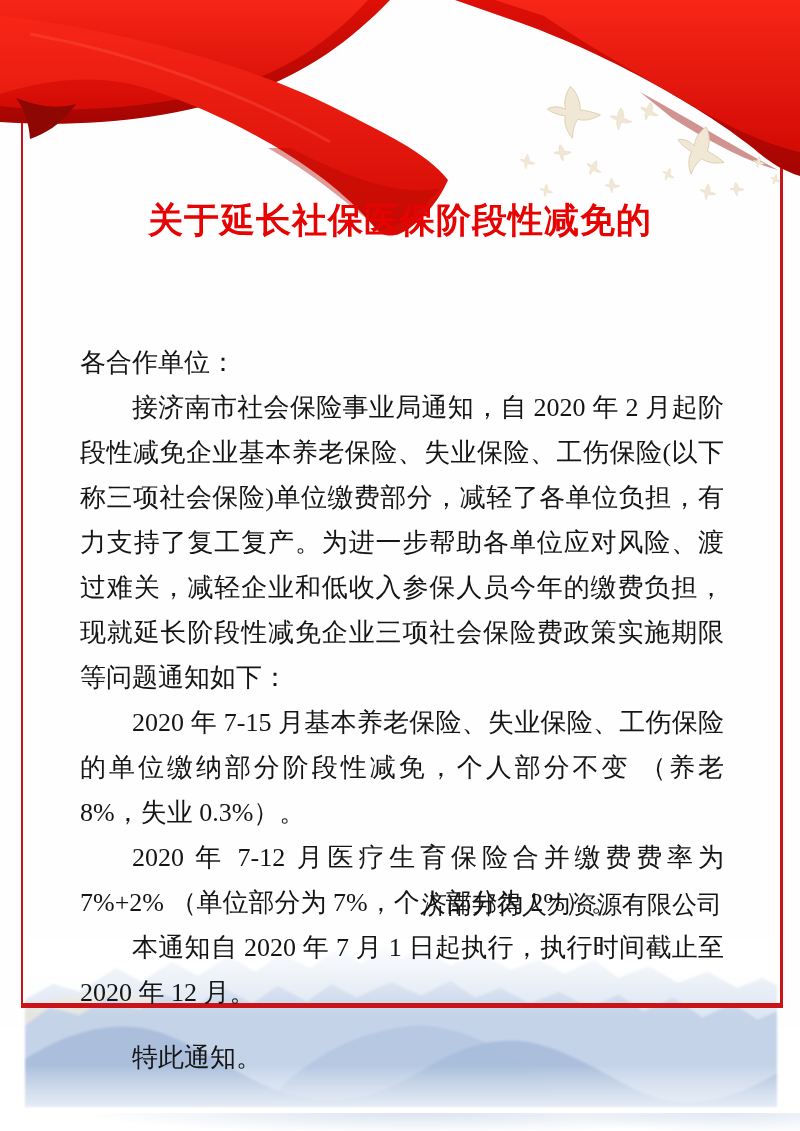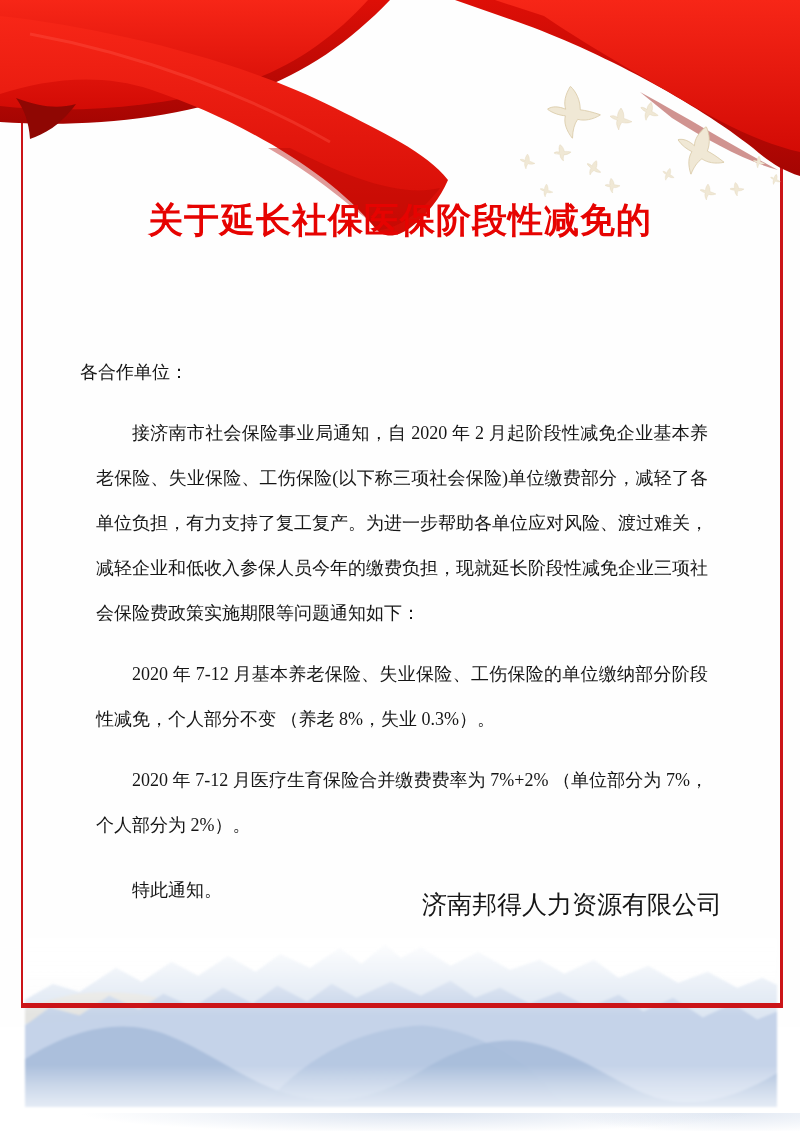--- a/index.html
+++ b/index.html
@@ -18,24 +18,24 @@
   
   .dove{fill:var(--dove-color,#f0e8d5);stroke:#d9c9a6;stroke-width:0.6;}
 
   
   .title{position:absolute;left:0;top:194px;width:100%;text-align:center;z-index:4;
          color:var(--title-red,#e60301);
          font-family:"Liberation Sans","DejaVu Sans",sans-serif;
          font-weight:bold;font-size:35px;line-height:51px;letter-spacing:1px;}
 
   
-  .body-text{position:absolute;left:80px;width:644px;top:350px;z-index:4;
-             color:var(--body-color,#151515);font-size:18px;line-height:45px;
+  .body-text{position:absolute;left:80px;width:644px;top:340px;z-index:4;
+             color:var(--body-color,#151515);font-size:26px;line-height:45px;
              text-align:justify;}
-  .body-text p{margin:16px;text-indent:2em;}
+  .body-text p{margin:0;text-indent:2em;}
   .body-text .salutation{text-indent:0;}
   .body-text .closing{margin-top:20px;font-family:Liberation Serif, serif;}
 
   
   .signature{position:absolute;right:78px;top:886px;z-index:4;text-align:center;
              color:var(--body-color,#151515);font-size:25px;line-height:37px;}
   .signature .date{padding-right:12px;letter-spacing:1px;}
 
   
   .mountains{position:absolute;left:25px;right:23px;top:938px;height:169px;z-index:1;}
@@ -121,22 +121,23 @@
       </g>
   </svg>
 
   <div class="title">
     <div>关于延长社保医保阶段性减免的</div>
   </div>
 
   <div class="body-text">
     <div class="salutation">各合作单位：</div>
     <p>接济南市社会保险事业局通知，自 2020 年 2 月起阶段性减免企业基本养老保险、失业保险、工伤保险(以下称三项社会保险)单位缴费部分，减轻了各单位负担，有力支持了复工复产。为进一步帮助各单位应对风险、渡过难关，减轻企业和低收入参保人员今年的缴费负担，现就延长阶段性减免企业三项社会保险费政策实施期限等问题通知如下：</p>
-    <p>2020 年 7-12 月基本养老保险、失业保险、工伤保险的单位缴纳部分阶段性减免，个人部分不变 （养老 8%，失业 0.3%）。</p>
+    <p>2020 年 7-15 月基本养老保险、失业保险、工伤保险的单位缴纳部分阶段性减免，个人部分不变 （养老 8%，失业 0.3%）。</p>
     <p>2020 年 7-12 月医疗生育保险合并缴费费率为 7%+2% （单位部分为 7%，个人部分为 2%）。</p>
+    <p>本通知自 2020 年 7 月 1 日起执行，执行时间截止至 2020 年 12 月。</p>
     <p class="closing">特此通知。</p>
   </div>
 
   <div class="signature">
     <div>济南邦得人力资源有限公司</div>
   </div>
 
 </div>
 
 </body></html>

